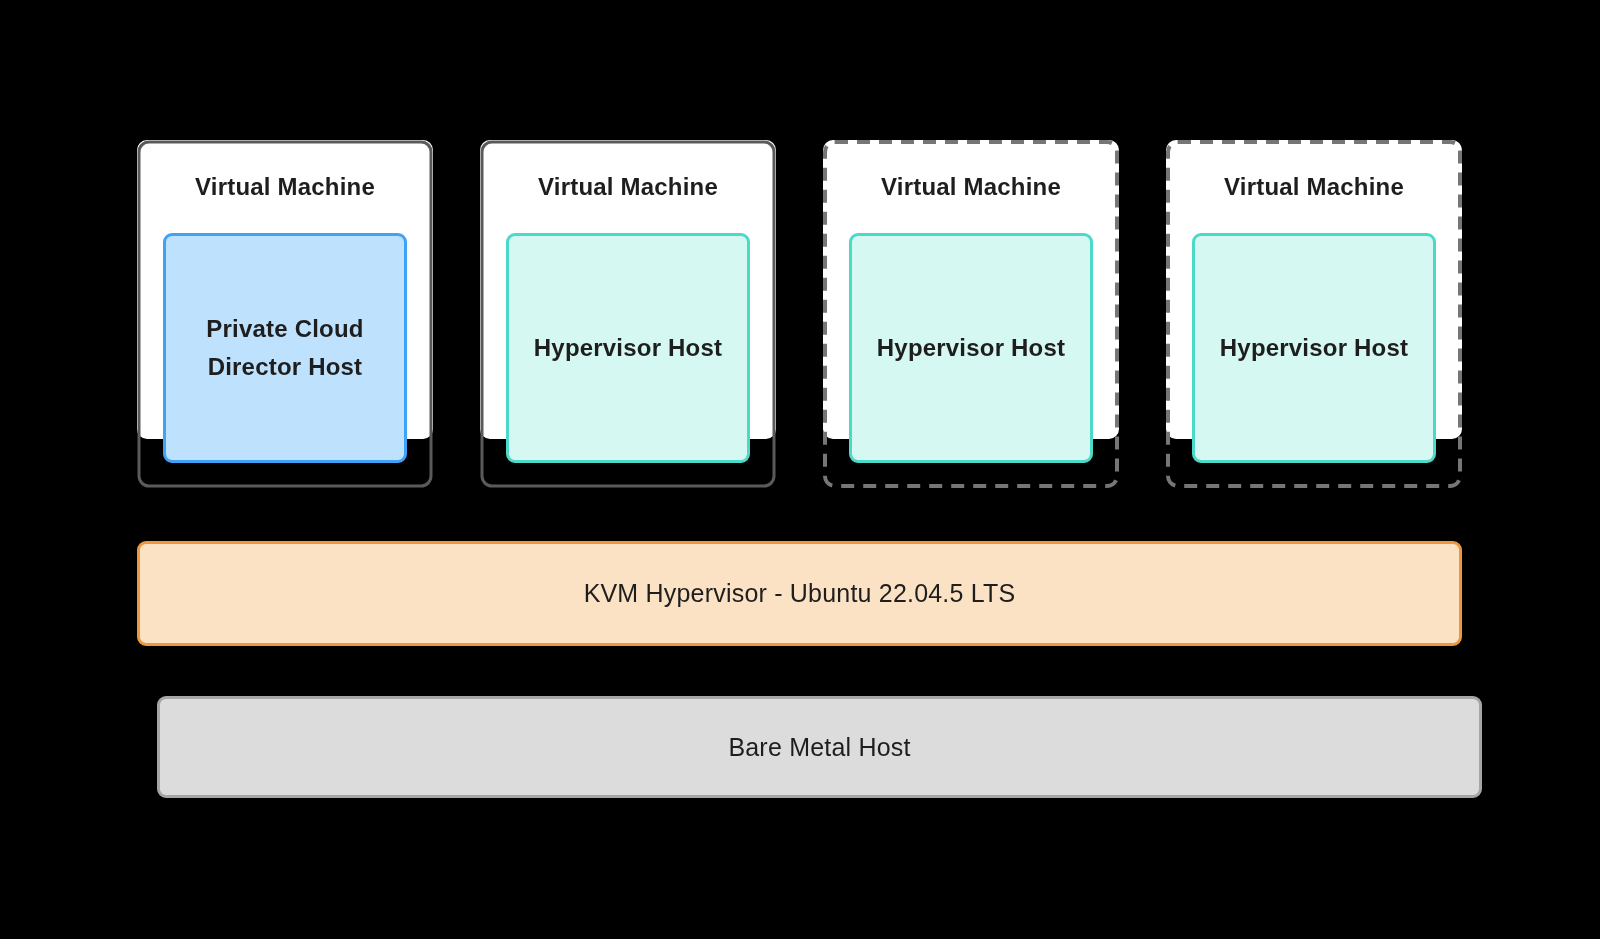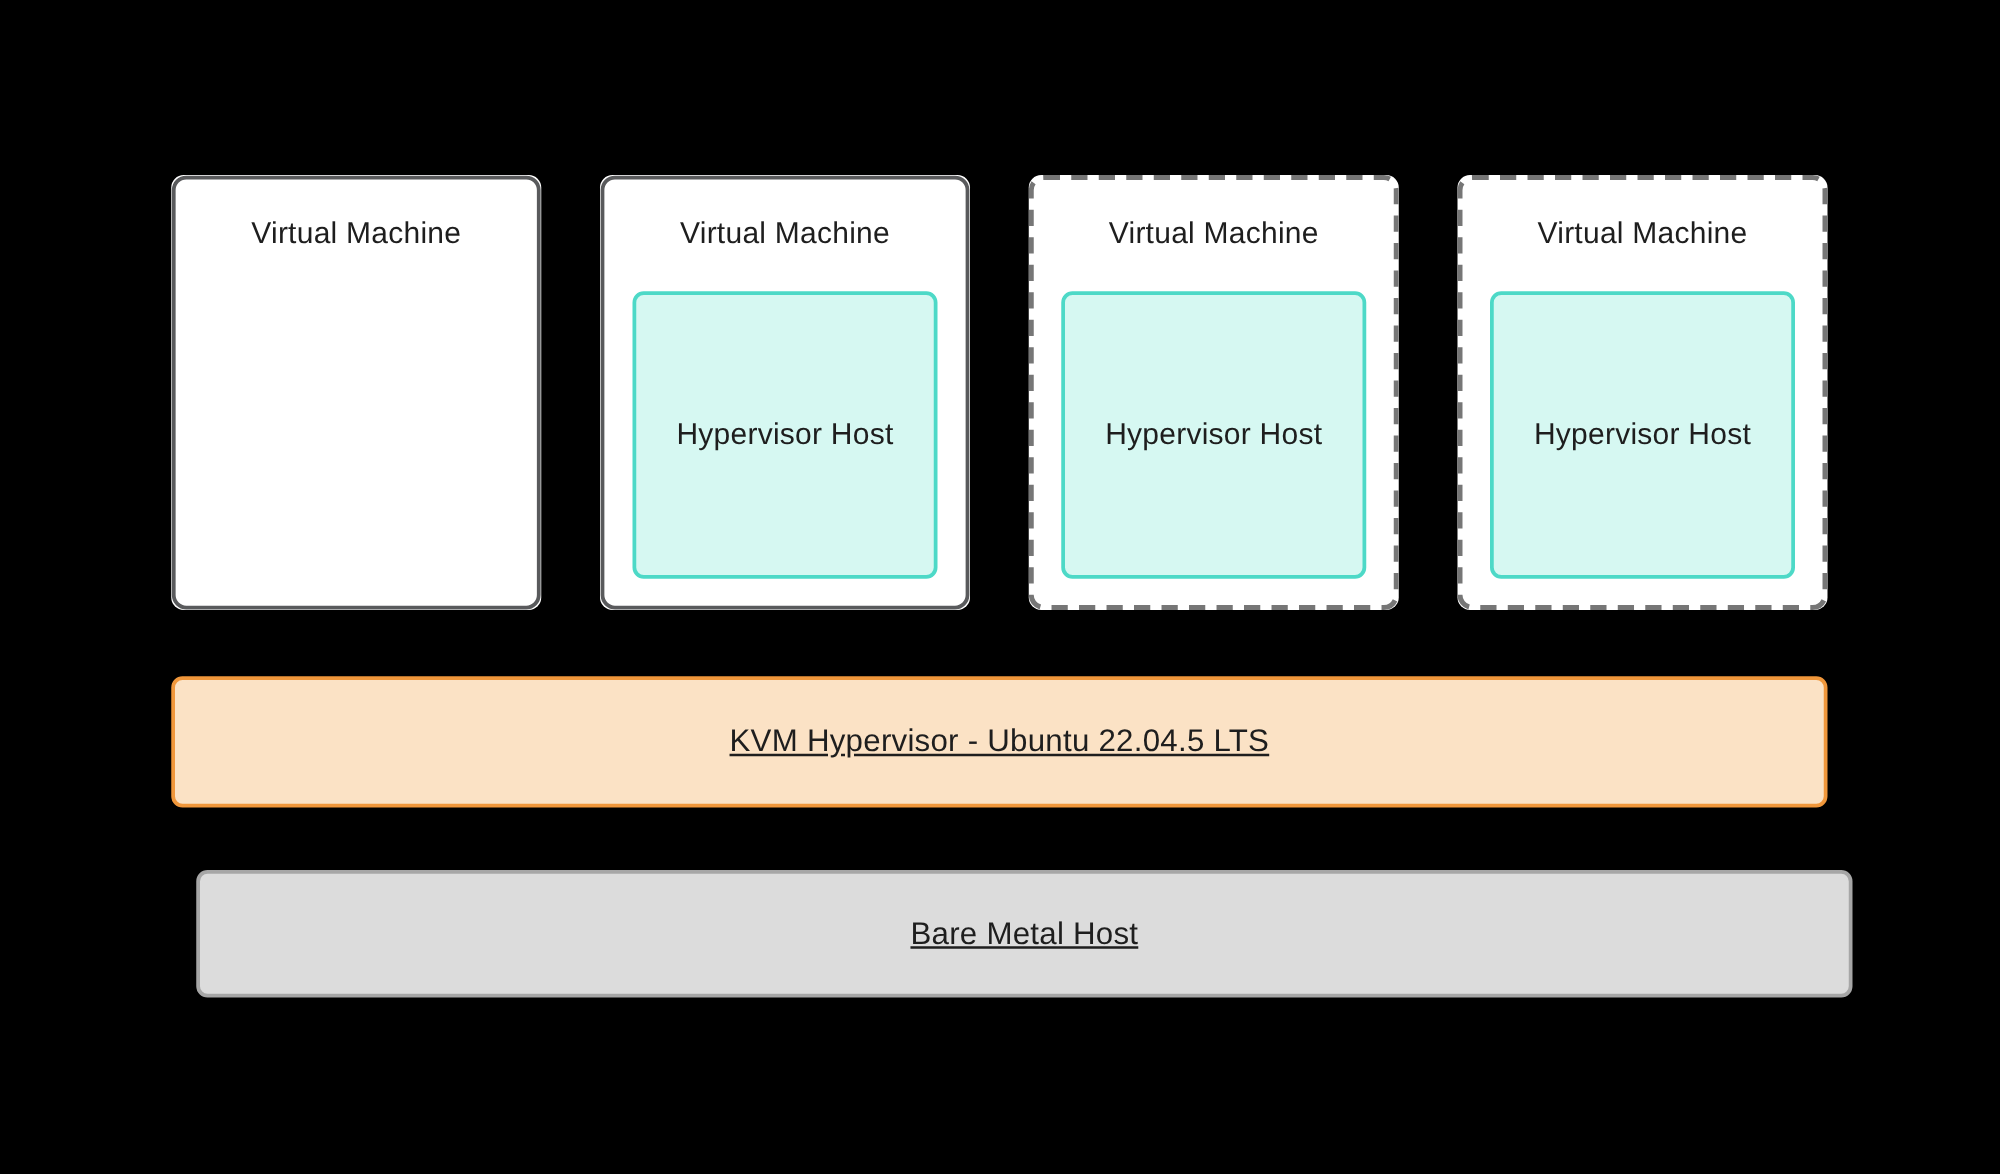--- a/index.html
+++ b/index.html
@@ -20,23 +20,24 @@
     left: 137px;
     top: 140px;
     width: 1325px;
     height: 348px;
     display: flex;
     justify-content: space-between;
   }
   .card {
     position: relative;
     width: 296px;
-    height: 348px;
+    height: 299px;
     background: var(--card-bg, #ffffff);
     border-radius: 10px;
+    font-weight: bold;
   }
   .border-rect {
     position: absolute;
     left: 0; top: 0;
     width: 296px;
     height: 348px;
     display: block;
     pointer-events: none;
   }
   .border-rect rect { fill: none; }
@@ -95,21 +96,20 @@
     left: 137px;
     width: 1325px;
     box-sizing: border-box;
     border-radius: 9px;
     display: flex;
     align-items: center;
     justify-content: center;
     font-size: 25px;
     color: var(--text, #1e1e1e);
     letter-spacing: 0.2px;
-    text-decoration: underline;
   }
   .layer-bar.kvm {
     top: 541px;
     height: 105px;
     background: var(--kvm-fill, #fbe2c5);
     border: 3px solid var(--kvm-border, #f0973b);
   }
   .layer-bar.bare-metal {
     top: 696px;
     height: 102px;
@@ -123,20 +123,23 @@
 
 <div class="canvas">
 
   <div class="cards-row">
 
     <div class="card solid">
       <svg class="border-rect" viewBox="0 0 296 348" preserveAspectRatio="none" aria-hidden="true">
         <rect x="2" y="2" width="292" height="344" rx="10" ry="10"></rect>
       </svg>
       <div class="card-title">Virtual Machine</div>
+      <div class="inner-box blue">
+        <span class="inner-label">Private Cloud Director Host</span>
+      </div>
     </div>
 
     <div class="card solid">
       <svg class="border-rect" viewBox="0 0 296 348" preserveAspectRatio="none" aria-hidden="true">
         <rect x="2" y="2" width="292" height="344" rx="10" ry="10"></rect>
       </svg>
       <div class="card-title">Virtual Machine</div>
       <div class="inner-box teal">
         <span class="inner-label">Hypervisor Host</span>
       </div>

